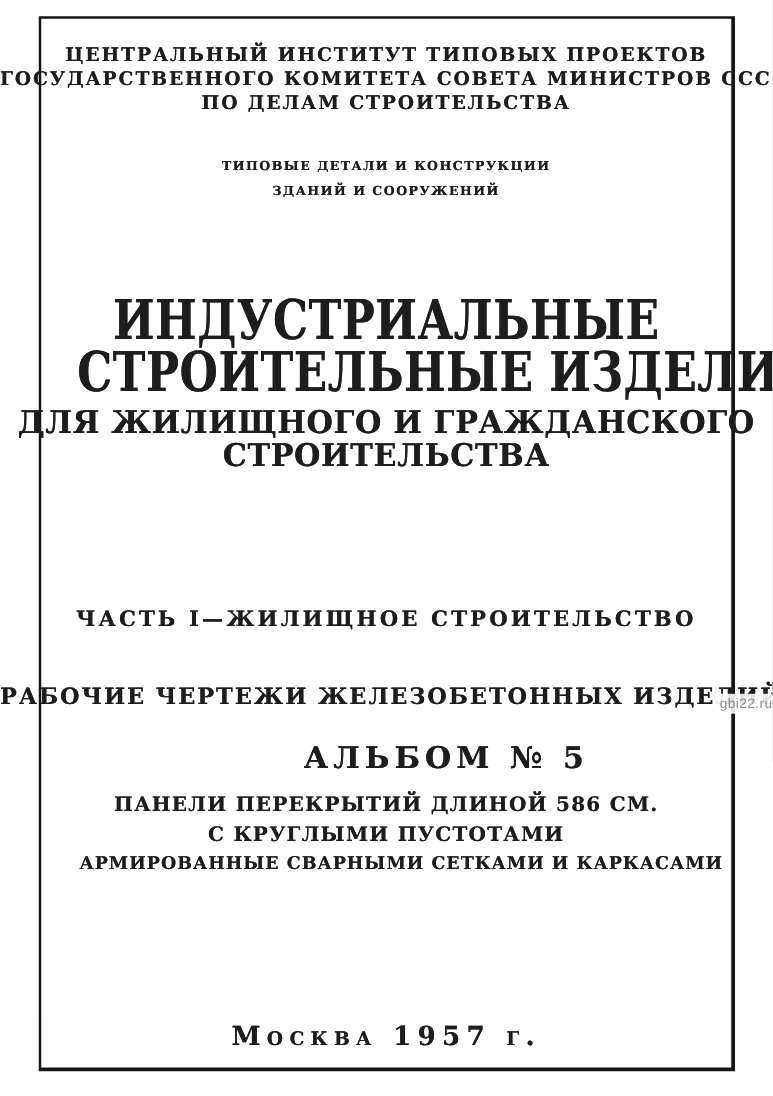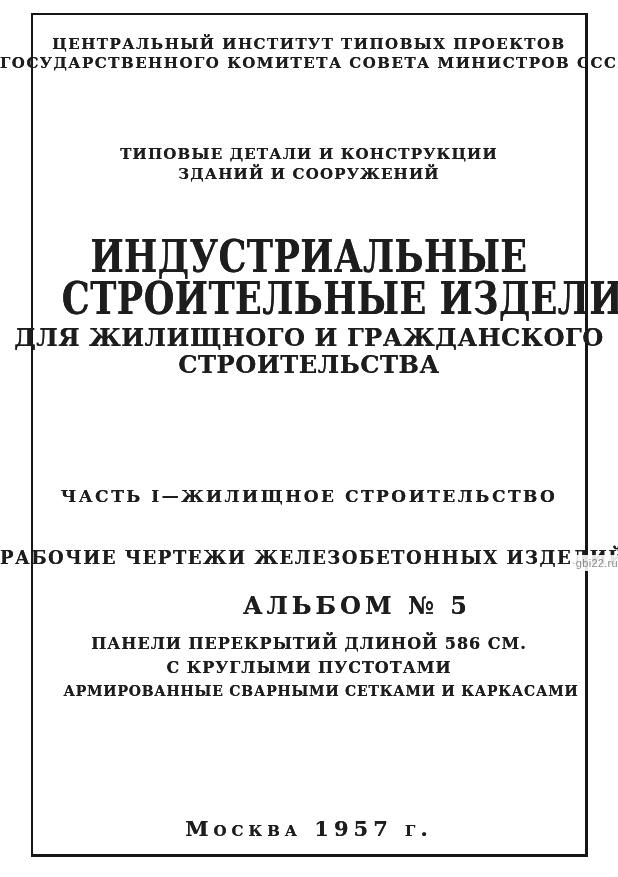--- a/index.html
+++ b/index.html
@@ -22,21 +22,21 @@
     background:transparent;
   }
   .txt{
     position:absolute;left:0;width:618px;
     text-align:center;
     font-weight:bold;
     white-space:nowrap;
     text-shadow:0 0 0.5px rgba(25,25,25,0.85);
   }
   .publisher{top:35px;font-size:15px;line-height:19px;letter-spacing:1.5px;}
-  .series-header{top:144px;font-size:15px;line-height:20px;letter-spacing:1.2px;}
+  .series-header{top:124px;font-size:10px;line-height:20px;letter-spacing:1.2px;}
   .title-line1{top:235px;font-size:44px;line-height:44px;transform:scaleX(0.80);transform-origin:50% 50%;letter-spacing:0.5px;}
   .title-line2{top:277px;font-size:44px;line-height:44px;transform:scaleX(0.80);transform-origin:50% 50%;letter-spacing:0.5px;}
   .subtitle{top:324px;font-size:25px;line-height:27px;transform:scaleX(0.97);transform-origin:50% 50%;letter-spacing:0.5px;}
   .series-line{top:418px;}
   .series-label{font-size:19px;letter-spacing:3px;font-weight:bold;}
   .series-code{font-size:32px;letter-spacing:1px;font-weight:bold;}
   .part-line{top:486px;font-size:17px;letter-spacing:2.5px;}
   .drawings-line{top:547px;font-size:18px;letter-spacing:1.5px;}
   .album-line{top:591px;font-size:24px;letter-spacing:4px;margin-left:48px;}
   .subject{top:632px;font-size:16px;line-height:24px;letter-spacing:1px;}
@@ -60,20 +60,21 @@
 </head>
 <body>
 
 <div class="page">
 
   <div class="frame"></div>
 
   <div class="txt publisher">
     <div>ЦЕНТРАЛЬНЫЙ ИНСТИТУТ ТИПОВЫХ ПРОЕКТОВ</div>
     <div>ГОСУДАРСТВЕННОГО КОМИТЕТА СОВЕТА МИНИСТРОВ СССР</div>
+    <div>ПО ДЕЛАМ СТРОИТЕЛЬСТВА</div>
   </div>
 
   <div class="txt series-header">
     <div>ТИПОВЫЕ ДЕТАЛИ И КОНСТРУКЦИИ</div>
     <div>ЗДАНИЙ И СООРУЖЕНИЙ</div>
   </div>
 
   <div class="txt title-line1">ИНДУСТРИАЛЬНЫЕ</div>
   <div class="txt title-line2">СТРОИТЕЛЬНЫЕ ИЗДЕЛИЯ</div>
 

